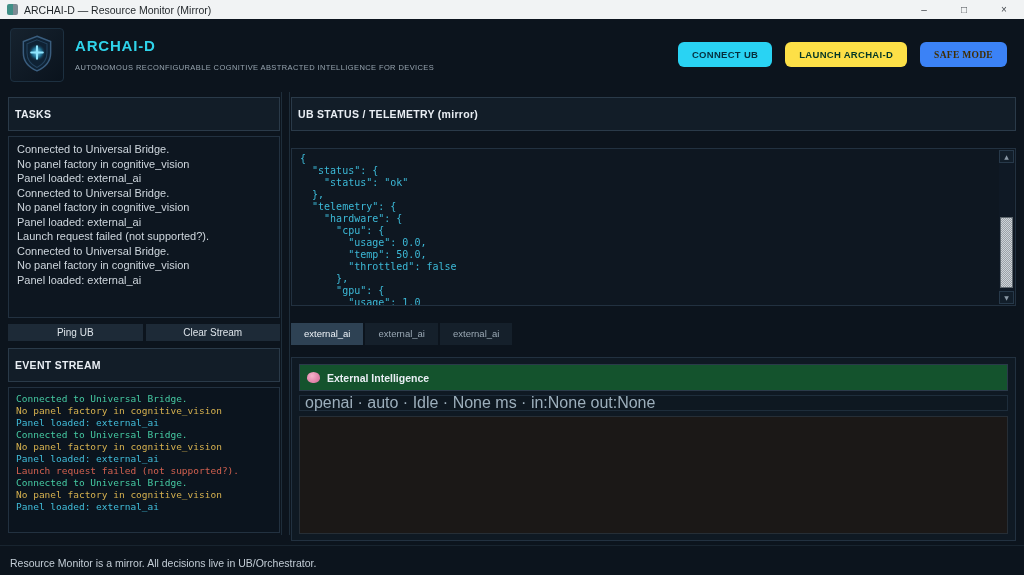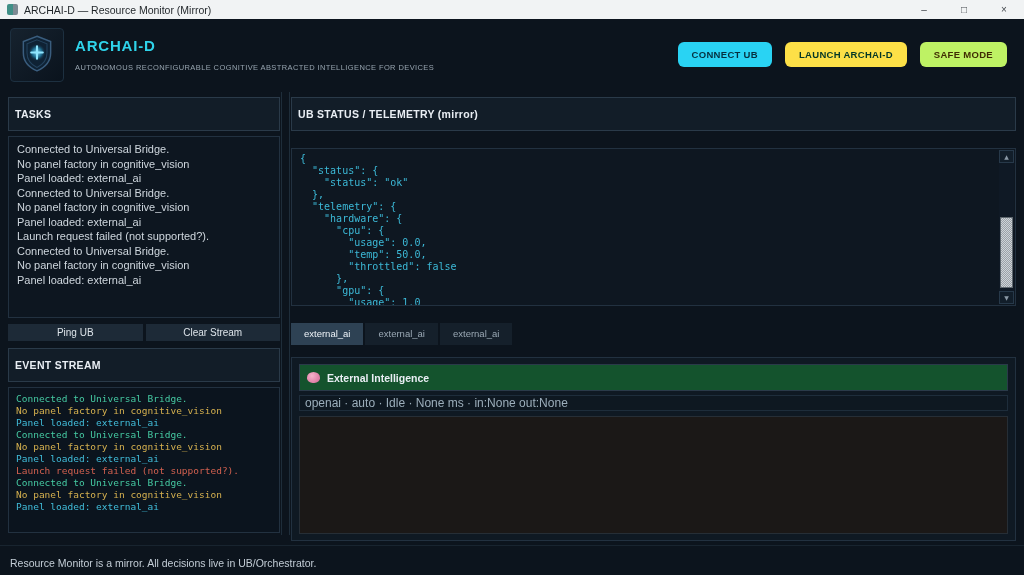--- a/index.html
+++ b/index.html
@@ -71,21 +71,21 @@
   .tab[data-selected="true"] { background:#2e4254; color:#edf3f8; }
 
   .tab-panel { flex:1; min-height:0; border:1px solid #223140; background:#0f1923; margin-bottom:4px;
                display:flex; flex-direction:column; padding:6px 7px; }
   .ei-bar { height:27px; border:1px solid #2a3a49; background:#14532d; display:flex; align-items:center;
             padding:0 7px; gap:7px; flex:none; }
   .brain-icon { width:13px; height:11px; border-radius:55% 55% 48% 48%;
                 background:radial-gradient(circle at 38% 35%, #f6b3cb, #dd7da4 70%, #c4688e); flex:none; }
   .ei-title { font-size:10.5px; font-weight:bold; color:#e9eef4; white-space:nowrap; }
   .ei-status { margin-top:4px; height:16px; border:1px solid #1e2d3b; background:#0e1821; color:#9caebb;
-               font-size:12px; display:flex; align-items:center; padding:0 5px; flex:none; white-space:nowrap; }
+               font-size:16px; display:flex; align-items:center; padding:0 5px; flex:none; white-space:nowrap; }
   .ei-content { flex:1; margin-top:5px; background:#1b1817; border:1px solid #262e36; }
 
   
   .footer { position:absolute; left:0; right:0; bottom:0; height:30px; border-top:1px solid #18242f;
             padding:7px 18px 0 10px; background:#0c141d; }
   .footer-text { font-size:10.5px; color:#c3cdd6; white-space:nowrap; }
 </style>
 </head>
 <body>
 
@@ -119,21 +119,21 @@
         </svg>
       </span>
     </div>
     <div class="header-text">
       <div class="app-title">ARCHAI-D</div>
       <div class="app-subtitle">AUTONOMOUS RECONFIGURABLE COGNITIVE ABSTRACTED INTELLIGENCE FOR DEVICES</div>
     </div>
     <div class="header-actions">
       <button class="hbtn" style="background: rgb(41, 211, 243); color: rgb(6, 48, 63);">CONNECT UB</button>
       <button class="hbtn" style="background: #fde047; color: rgb(4, 55, 38);">LAUNCH ARCHAI-D</button>
-      <button class="hbtn" style="background: #bef264; color: rgb(64, 45, 3);">SAFE MODE</button>
+      <button class="hbtn" style="background: #3b82f6; color: rgb(64, 45, 3); font-family: Liberation Serif, serif;">SAFE MODE</button>
     </div>
   </div>
 
   <div class="main">
 
     <div class="col-left">
       <div class="bar">
         <span class="bar-label">TASKS</span>
       </div>
       <div class="tasks-box">

